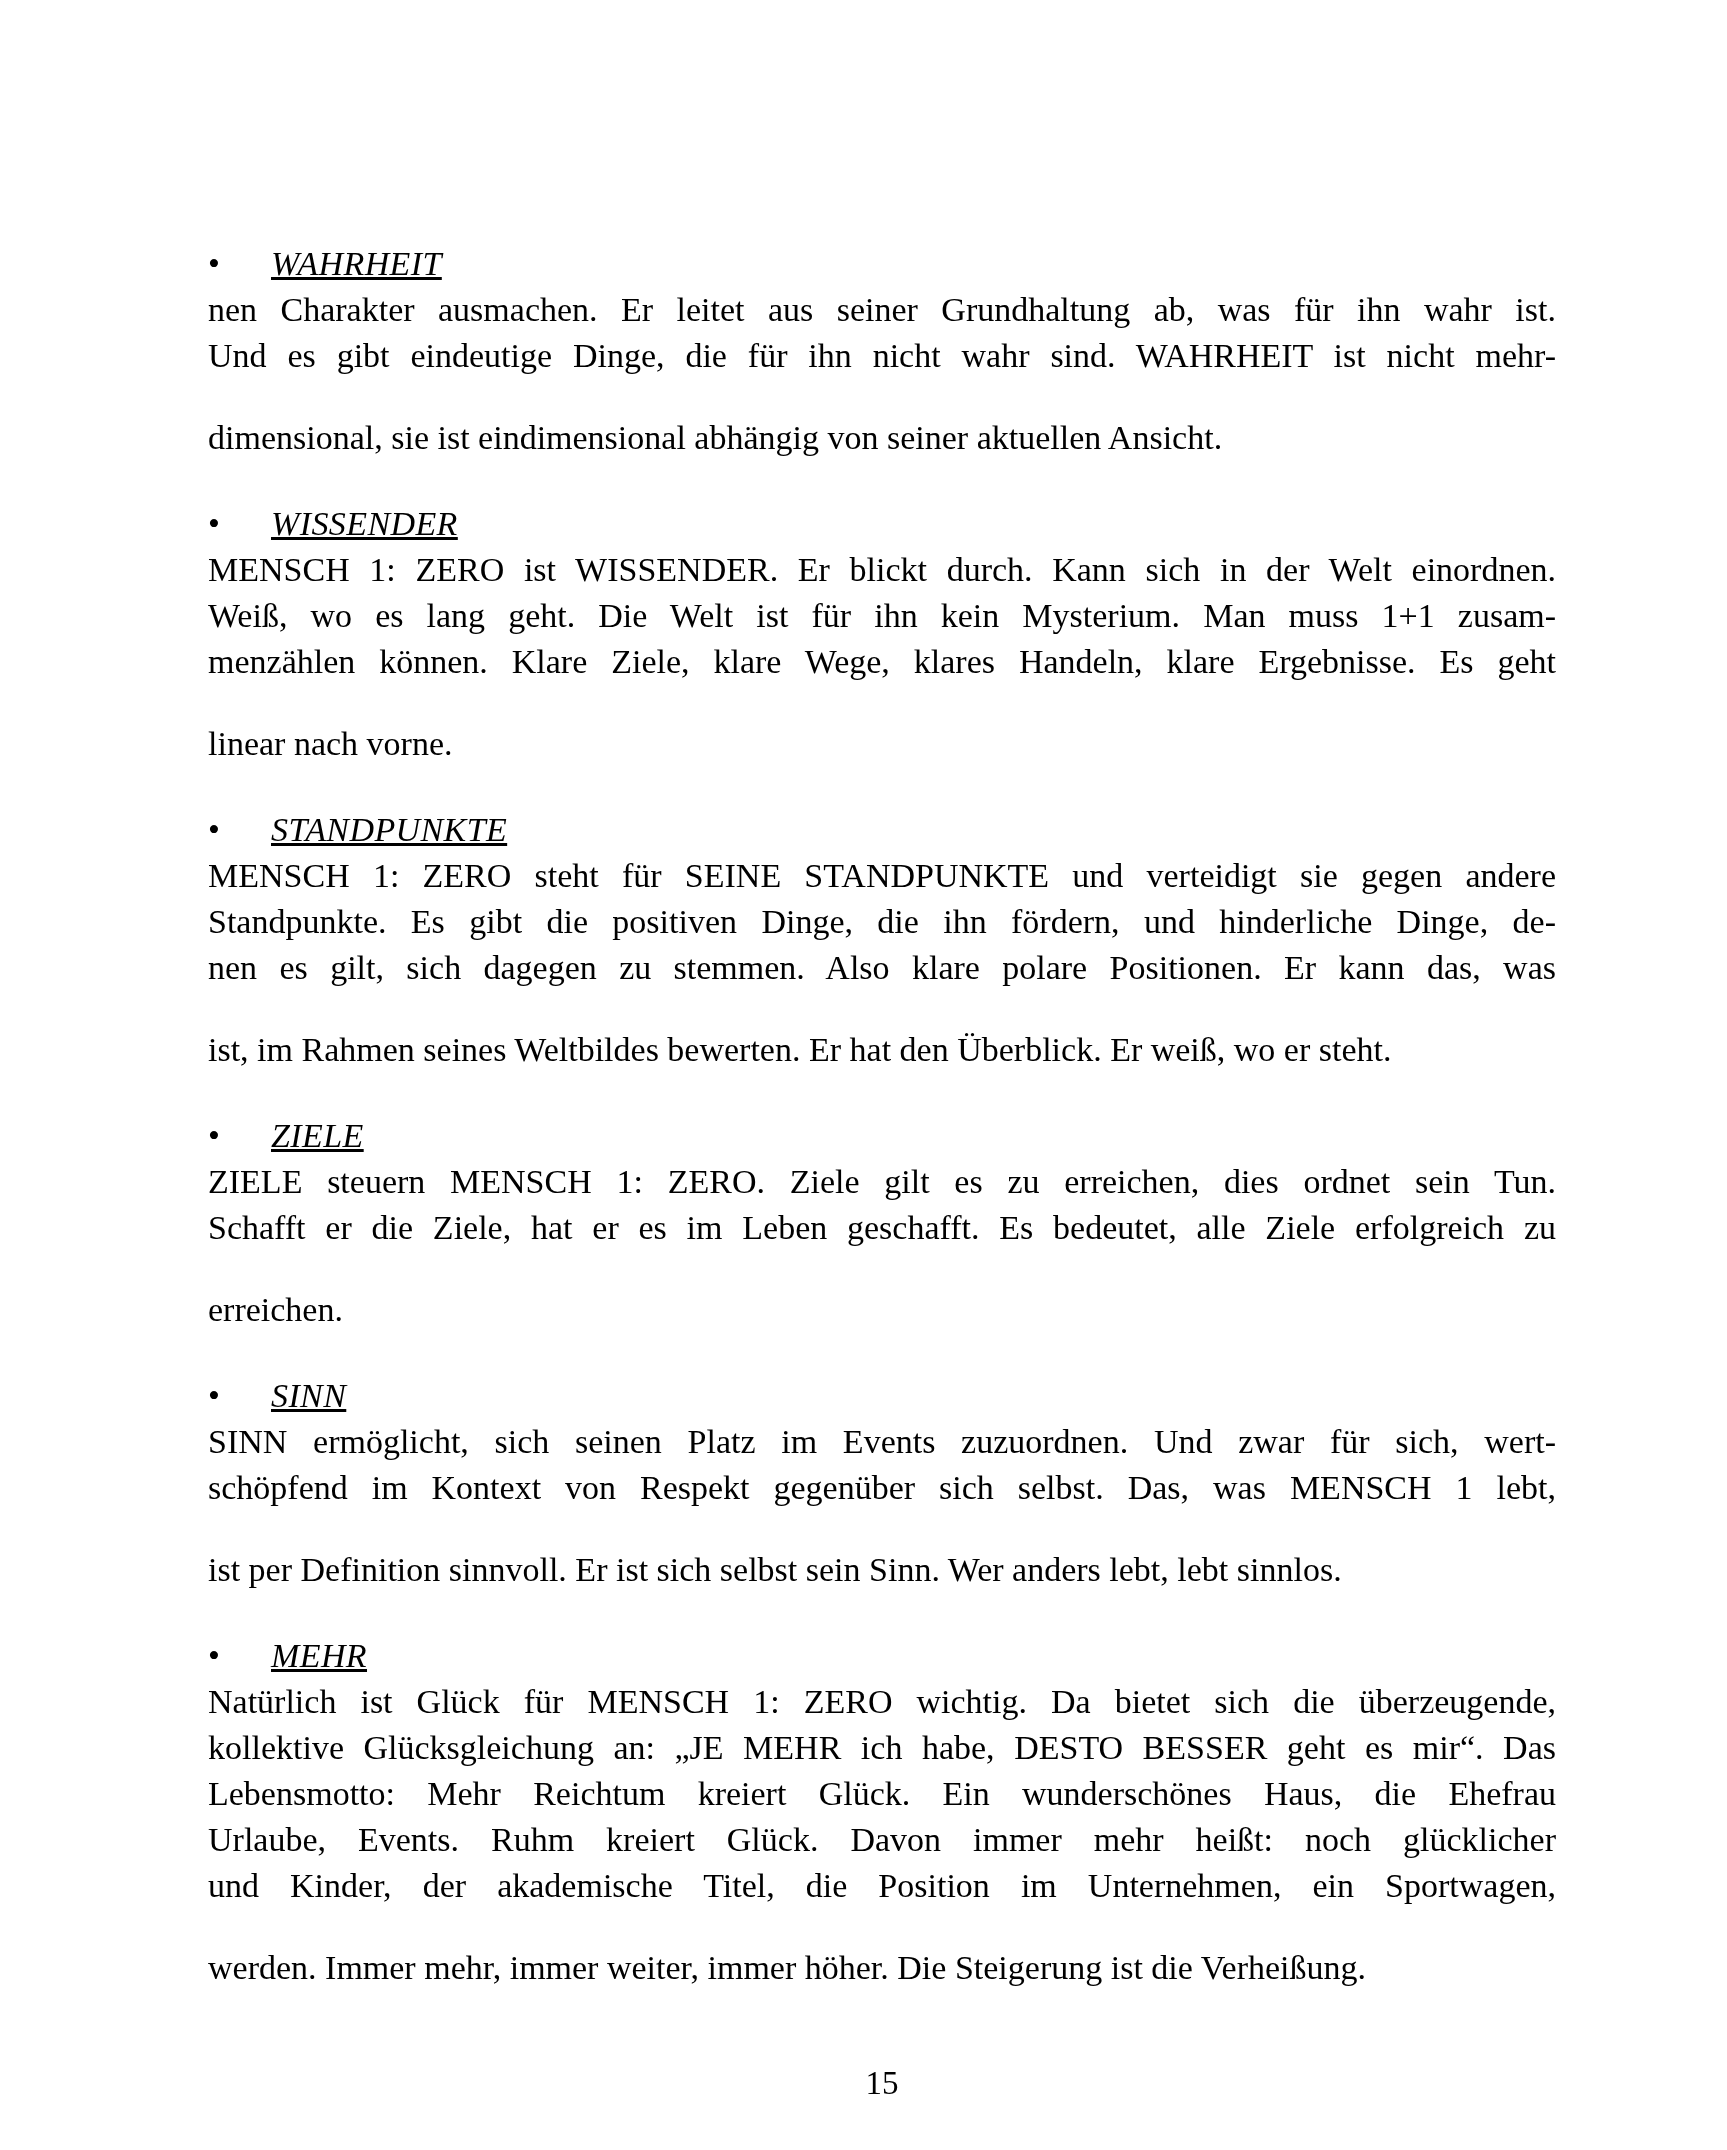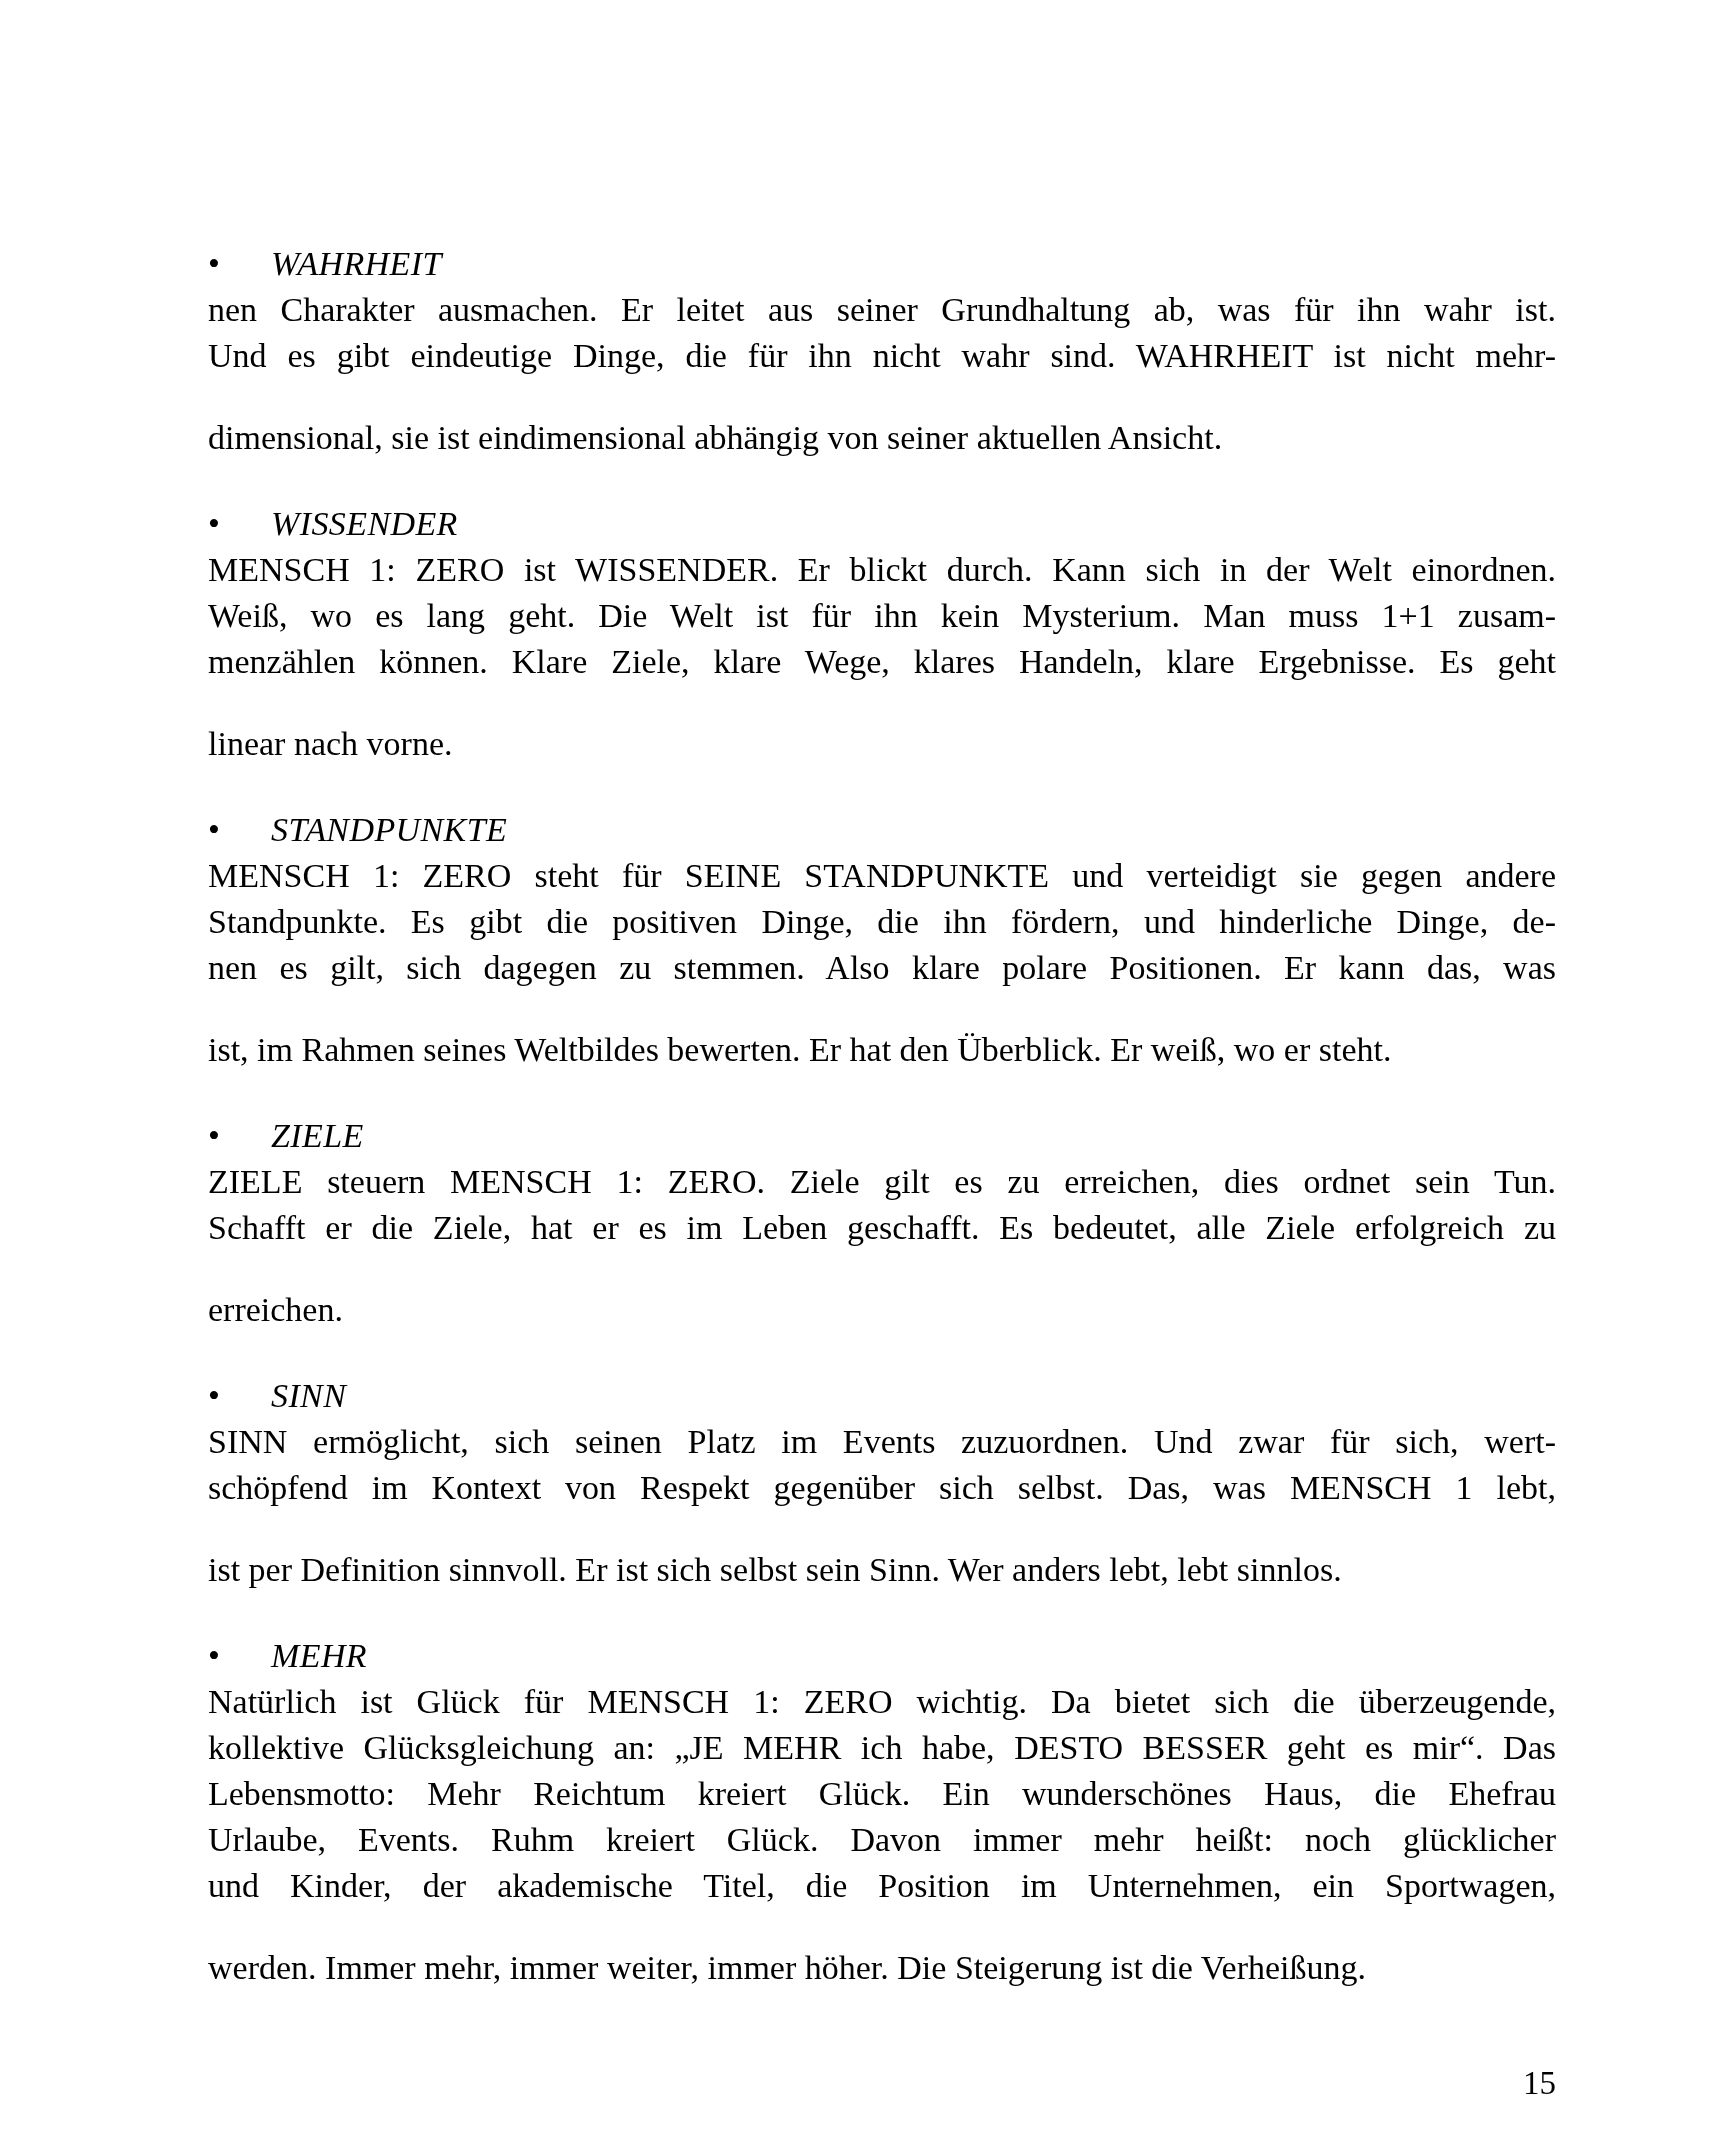--- a/index.html
+++ b/index.html
@@ -35,20 +35,21 @@
   }
   .bullet {
     display: inline-block;
     width: 63px;
     font-style: normal;
     font-size: 34px;
     line-height: 46px;
   }
   .title {
     letter-spacing: 0.4px;
+    text-decoration: underline;
   }
   .para .line {
     height: 46px;
     line-height: 46px;
     font-size: 34px;
     text-align: justify;
     text-align-last: justify;
     text-justify: inter-word;
     white-space: nowrap;
   }
@@ -57,21 +58,21 @@
     margin-top: 36px;
   }
   .page-number {
     position: absolute;
     left: 208px;
     top: 2060px;
     width: 1348px;
     height: 46px;
     line-height: 46px;
     font-size: 33px;
-    text-align: right;
+    text-align: center;
   }
 </style>
 </head>
 <body>
 
 <div class="page">
   <div class="content" id="content">
   <section class="section">
     <div class="heading">
       <span class="bullet">•</span>

